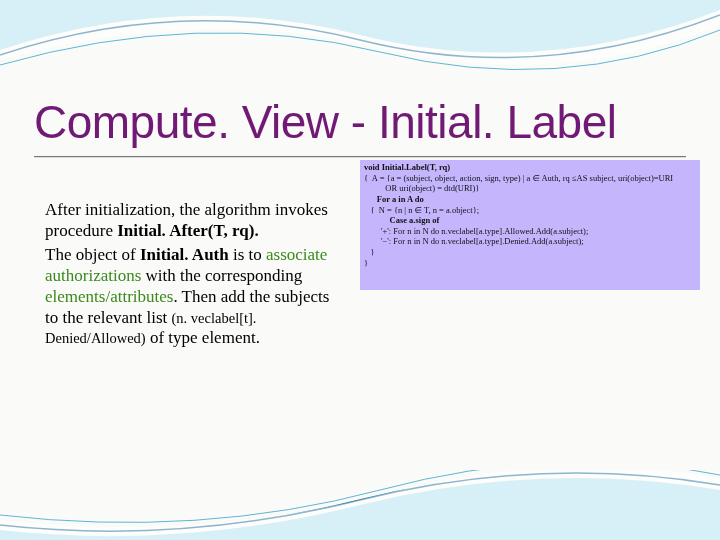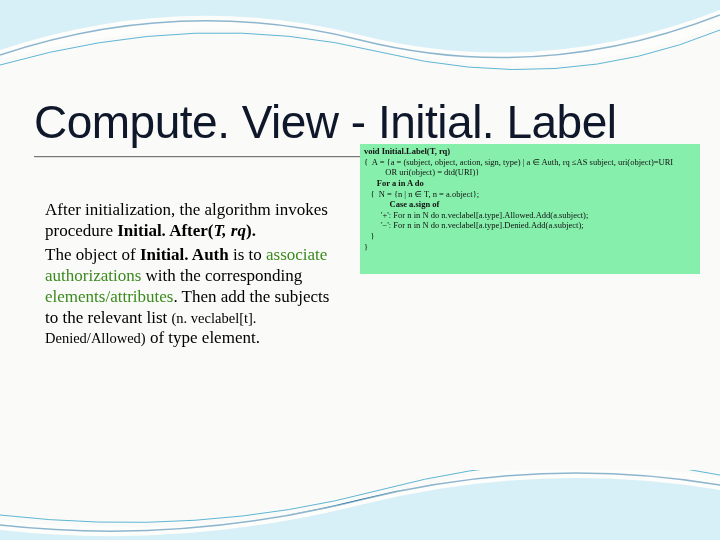--- a/index.html
+++ b/index.html
@@ -37,21 +37,21 @@
     overflow: hidden;
   }
   .bot-curve svg { display: block; }
 
   .title {
     position: absolute;
     top: 95px;
     left: 34px;
     font-family: "Arial Narrow", Arial, Helvetica, sans-serif;
     font-size: 46px;
-    color: #0f172a;
+    color: #701a75;
     letter-spacing: -0.5px;
     font-weight: 400;
   }
 
   .title-underline {
     position: absolute;
     top: 156px;
     left: 34px;
     width: 652px;
     height: 2px;
@@ -64,30 +64,30 @@
     left: 45px;
     width: 295px;
     font-family: "Palatino Linotype", Palatino, Georgia, serif;
     font-size: 17px;
     line-height: 1.22;
     color: #000;
   }
   .body-left p { margin: 0 0 4px 0; }
   .body-left .green { color: #3a8a1e; }
   .body-left .bold { font-weight: bold; }
-  .body-left .italic { font-style: italic; }
+  .body-left .italic { }
   .body-left .small { font-size: 14.5px; }
 
   .pseudocode {
     position: absolute;
-    top: 144px;
+    top: 160px;
     right: 20px;
     width: 340px;
     height: 130px;
-    background: #86efac;
+    background: #c4b5fd;
     box-sizing: border-box;
     padding: 2px 4px;
     font-family: "Times New Roman", Times, serif;
     font-size: 8.5px;
     line-height: 1.25;
     color: #111;
     white-space: pre;
     overflow: hidden;
   }
   .pseudocode .kw { font-weight: bold; }

